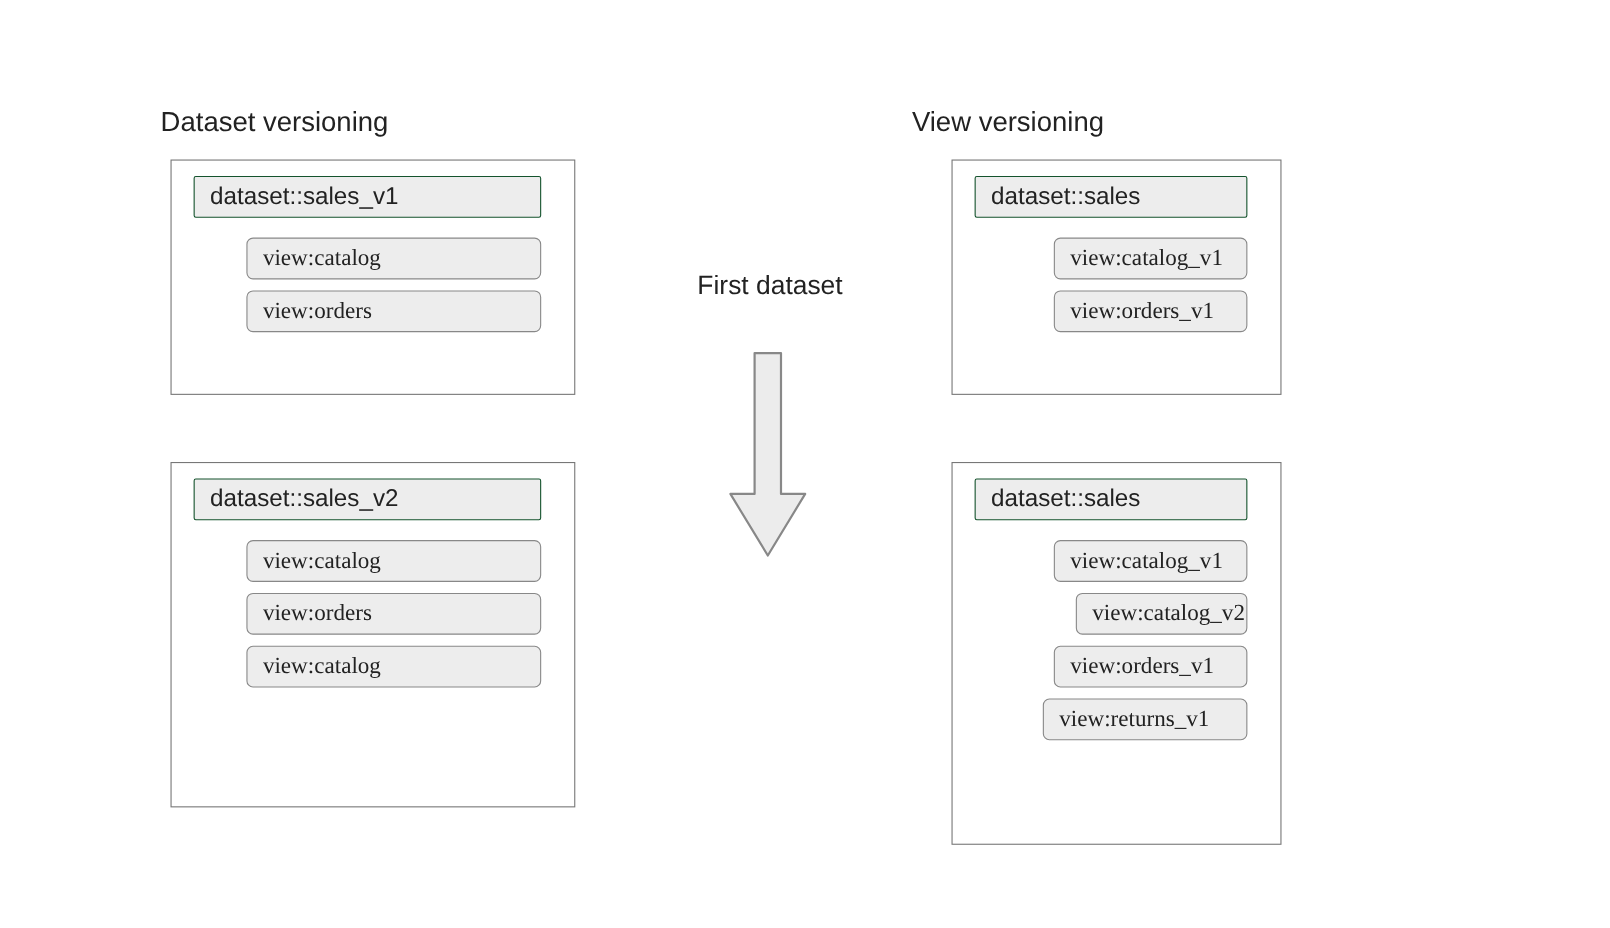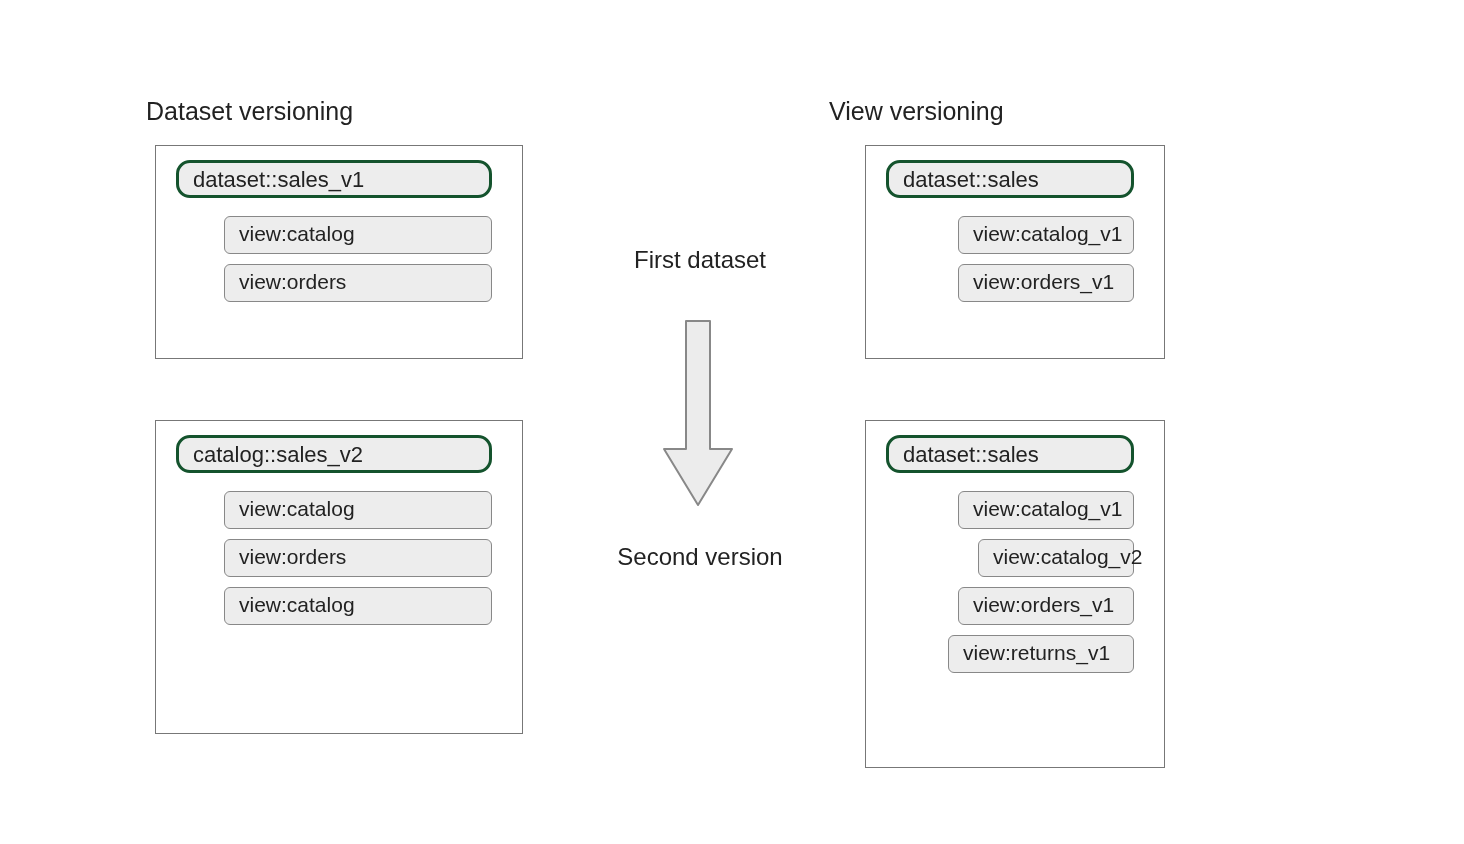--- a/index.html
+++ b/index.html
@@ -27,22 +27,22 @@
   }
   .dataset-label {
     position: absolute;
     left: 20px;
     top: 14px;
     right: 30px;
     height: 38px;
     line-height: 34px;
     padding: 0 14px;
     font-size: 22px;
-    border: 3px solid #14532d;
-    border-radius: 14px;
+    border: 1px solid #14532d;
+    border-radius: 2px;
     background: #ededed;
     box-sizing: border-box;
   }
   .views {
     position: absolute;
     top: 70px;
     bottom: 14px;
     left: 20px;
     right: 30px;
     box-sizing: border-box;
@@ -51,20 +51,21 @@
     margin-left: 48px;
     margin-bottom: 10px;
     height: 38px;
     line-height: 34px;
     padding: 0 14px;
     font-size: 21px;
     border: 1px solid #888;
     border-radius: 6px;
     background: #ededed;
     box-sizing: border-box;
+    font-family: Liberation Serif, serif;
   }
   .center-label {
     position: absolute;
     font-size: 24px;
     text-align: center;
     width: 240px;
     left: 580px;
   }
   .arrow-wrap {
     position: absolute;
@@ -86,21 +87,21 @@
 
   <div class="panel" style="left:155px; top:145px; width:368px; height:214px;">
     <div class="dataset-label">dataset::sales_v1</div>
     <div class="views">
       <div class="view">view:catalog</div>
       <div class="view">view:orders</div>
     </div>
   </div>
 
   <div class="panel" style="left:155px; top:420px; width:368px; height:314px;">
-    <div class="dataset-label">catalog::sales_v2</div>
+    <div class="dataset-label">dataset::sales_v2</div>
     <div class="views">
       <div class="view">view:catalog</div>
       <div class="view">view:orders</div>
       <div class="view">view:catalog</div>
     </div>
   </div>
 
   <div class="panel" style="left:865px; top:145px; width:300px; height:214px;">
     <div class="dataset-label">dataset::sales</div>
     <div class="views">
@@ -114,21 +115,20 @@
     <div class="views">
       <div class="view" style="margin-left:72px;">view:catalog_v1</div>
       <div class="view" style="margin-left:92px;">view:catalog_v2</div>
       <div class="view" style="margin-left:72px;">view:orders_v1</div>
       <div class="view" style="margin-left:62px;">view:returns_v1</div>
     </div>
   </div>
 
   <div class="center-label" style="top:246px;">First dataset</div>
 
-  <div class="center-label" style="top:543px;">Second version</div>
 
   <div class="arrow-wrap">
     <svg width="80" height="190" viewBox="0 0 80 190">
       <path d="M28 2 L52 2 L52 130 L74 130 L40 186 L6 130 L28 130 Z" fill="#ececec" stroke="#888" stroke-width="2" stroke-linejoin="round"></path>
     </svg>
   </div>
 
 </div>
 
 </body></html>

